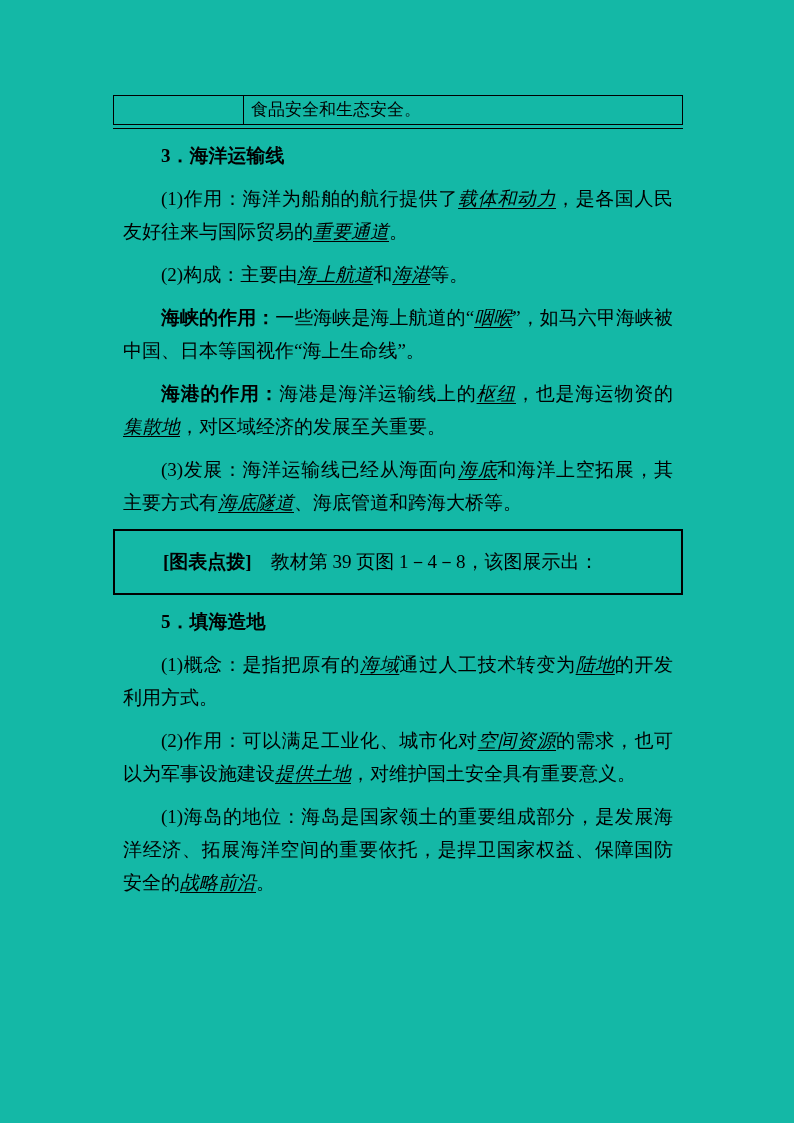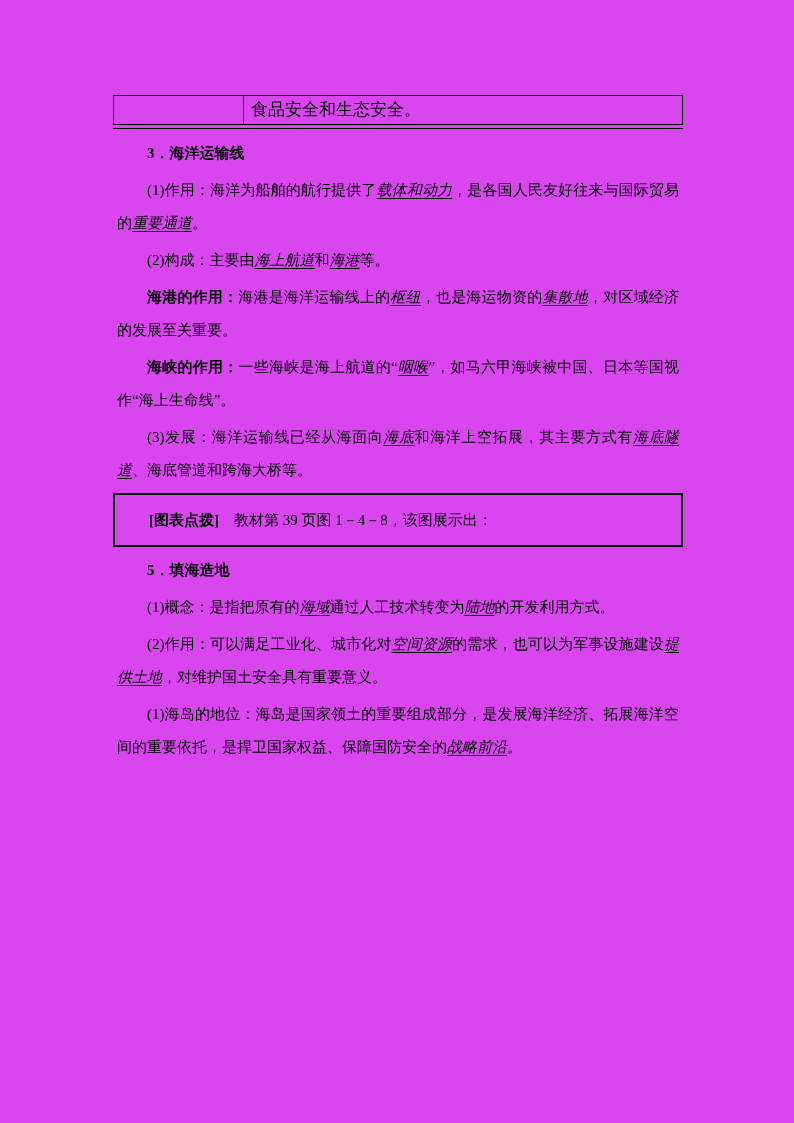--- a/index.html
+++ b/index.html
@@ -1,20 +1,20 @@
 <!DOCTYPE html>
 <html><head>
 <meta charset="utf-8">
 <style>
   html,body{margin:0;padding:0;background:#888;}
   .page{
     position:relative;
     width:794px;height:1123px;
     margin:0 auto;
-    background:#d946ef;
+    background:#14b8a6;
     color:#000000;
     font-family:"Liberation Serif","DejaVu Serif",serif;
     overflow:hidden;
   }
   .inner{
     position:absolute;
     left:113px;top:95px;
     width:570px;
   }
   .tablewrap{
@@ -30,22 +30,22 @@
   table.cont td{
     border:1px solid #000;
     height:26px;
     font-size:17px;
     padding:1px 7px;
     vertical-align:middle;
     line-height:24px;
   }
   td.c1{width:115px;}
   #doc p{
-    margin:4px;
-    font-size:15px;
+    margin:10px;
+    font-size:19px;
     line-height:33px;
     text-indent:2em;
     text-align:justify;
     word-break:break-all;
   }
   #doc p.heading{font-weight:bold;}
   .callout{
     border:2px solid #000;
     margin:6px 0 7px 0;
     padding:6px 0;
@@ -70,22 +70,22 @@
             <td class="c2"><span>食品安全和生态安全。</span></td>
           </tr>
         </tbody>
       </table>
     </div>
 
     <div id="doc">
         <p class="heading"><span class="b">3．海洋运输线</span></p>
         <p class="para"><span>(1)作用：海洋为船舶的航行提供了</span><span class="u">载体和动力</span><span>，是各国人民友好往来与国际贸易的</span><span class="u">重要通道</span><span>。</span></p>
         <p class="para"><span>(2)构成：主要由</span><span class="u">海上航道</span><span>和</span><span class="u">海港</span><span>等。</span></p>
+        <p class="para"><span class="b">海峡的作用：</span><span>一些海峡是海上航道的“</span><span class="u">咽喉</span><span>”，如马六甲海峡被中国、日本等国视作“海上生命线”。</span></p>
         <p class="para"><span class="b">海港的作用：</span><span>海港是海洋运输线上的</span><span class="u">枢纽</span><span>，也是海运物资的</span><span class="u">集散地</span><span>，对区域经济的发展至关重要。</span></p>
-        <p class="para"><span class="b">海峡的作用：</span><span>一些海峡是海上航道的“</span><span class="u">咽喉</span><span>”，如马六甲海峡被中国、日本等国视作“海上生命线”。</span></p>
         <p class="para"><span>(3)发展：海洋运输线已经从海面向</span><span class="u">海底</span><span>和海洋上空拓展，其主要方式有</span><span class="u">海底隧道</span><span>、海底管道和跨海大桥等。</span></p>
         <div class="callout">
           <p><span class="b">[图表点拨]</span><span>　教材第 39 页图 1－4－8，该图展示出：</span></p>
         </div>
         <p class="heading"><span class="b">5．填海造地</span></p>
         <p class="para"><span>(1)概念：是指把原有的</span><span class="u">海域</span><span>通过人工技术转变为</span><span class="u">陆地</span><span>的开发利用方式。</span></p>
         <p class="para"><span>(2)作用：可以满足工业化、城市化对</span><span class="u">空间资源</span><span>的需求，也可以为军事设施建设</span><span class="u">提供土地</span><span>，对维护国土安全具有重要意义。</span></p>
         <p class="para"><span>(1)海岛的地位：海岛是国家领土的重要组成部分，是发展海洋经济、拓展海洋空间的重要依托，是捍卫国家权益、保障国防安全的</span><span class="u">战略前沿</span><span>。</span></p>
       </div>
 

